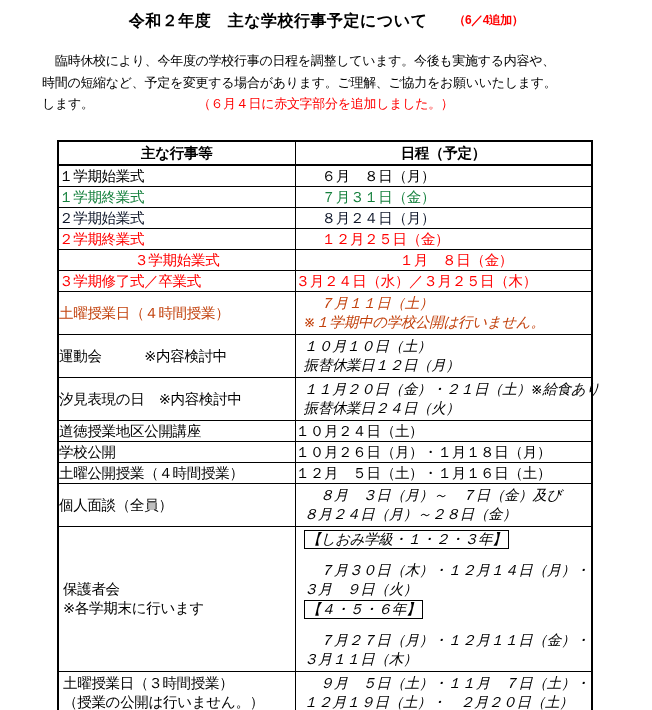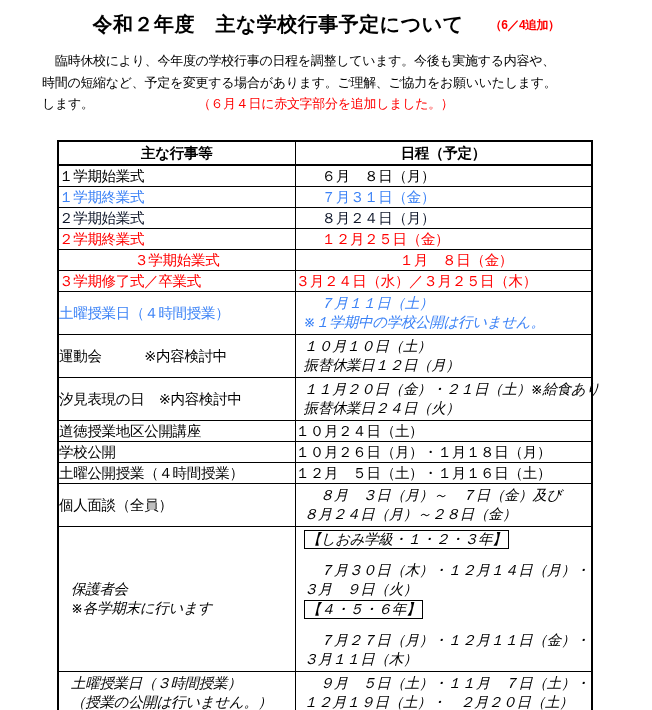--- a/index.html
+++ b/index.html
@@ -26,21 +26,21 @@
   
   .title-row {
     position: absolute;
     left: 0;
     top: 11px;
     width: 652px;
     text-align: center;
     white-space: nowrap;
   }
   .title-main {
-    font-size: 20px;
+    font-size: 16px;
     font-weight: bold;
     letter-spacing: 0.5px;
     color: #000000;
   }
   .title-note {
     font-size: 12px;
     font-weight: bold;
     color: #ff0000;
     margin-left: 26px;
     vertical-align: 2px;
@@ -134,21 +134,21 @@
     border: 1px solid #000000;
     padding: 0 2px;
     line-height: 17px;
     margin: 1px 0 12px 0;
   }
   .cellcol {
     display: block;
     padding: 2px 0 2px 0;
   }
   td.date .cellcol { padding-left: 8px; font-style: italic; }
-  td.event .cellcol { padding-left: 12px; font-style: italic; }
+  td.event .cellcol { padding-left: 4px; }
 </style>
 </head>
 <body>
 
 <div class="page">
 
   <div class="title-row">
     <span class="title-main">令和２年度　主な学校行事予定について</span><span class="title-note">（6／4追加）</span>
   </div>
 
@@ -169,42 +169,42 @@
           <th>主な行事等</th>
           <th>日程（予定）</th>
         </tr>
       </thead>
       <tbody>
 
         <tr style="color: rgb(0, 0, 0);">
           <td class="event">１学期始業式</td>
           <td class="date center-ish">６月　８日（月）</td>
         </tr>
-        <tr style="color: #3b82f6;">
+        <tr style="color: #15803d;">
           <td class="event">１学期終業式</td>
           <td class="date center-ish">７月３１日（金）</td>
         </tr>
         <tr style="color: #0f172a; font-family: Liberation Mono, monospace;">
           <td class="event">２学期始業式</td>
           <td class="date center-ish">８月２４日（月）</td>
         </tr>
         <tr style="color: rgb(255, 0, 0);">
           <td class="event">２学期終業式</td>
           <td class="date center-ish">１２月２５日（金）</td>
         </tr>
         <tr style="color: rgb(255, 0, 0); text-align: center;">
           <td class="event">３学期始業式</td>
           <td class="date center-ish">１月　８日（金）</td>
         </tr>
         <tr style="color: rgb(255, 0, 0);">
           <td class="event">３学期修了式／卒業式</td>
           <td class="date">３月２４日（水）／３月２５日（木）</td>
         </tr>
 
-        <tr style="color: #3b82f6;">
+        <tr style="color: #c2410c;">
           <td class="event tall2">土曜授業日（４時間授業）</td>
           <td class="date tall2">
             <span class="cellcol">
               <span class="ln ind">７月１１日（土）</span>
               <span class="ln">※１学期中の学校公開は行いません。</span>
             </span>
           </td>
         </tr>
         <tr style="color: rgb(0, 0, 0);">
           <td class="event tall2">運動会　　　※内容検討中</td>

